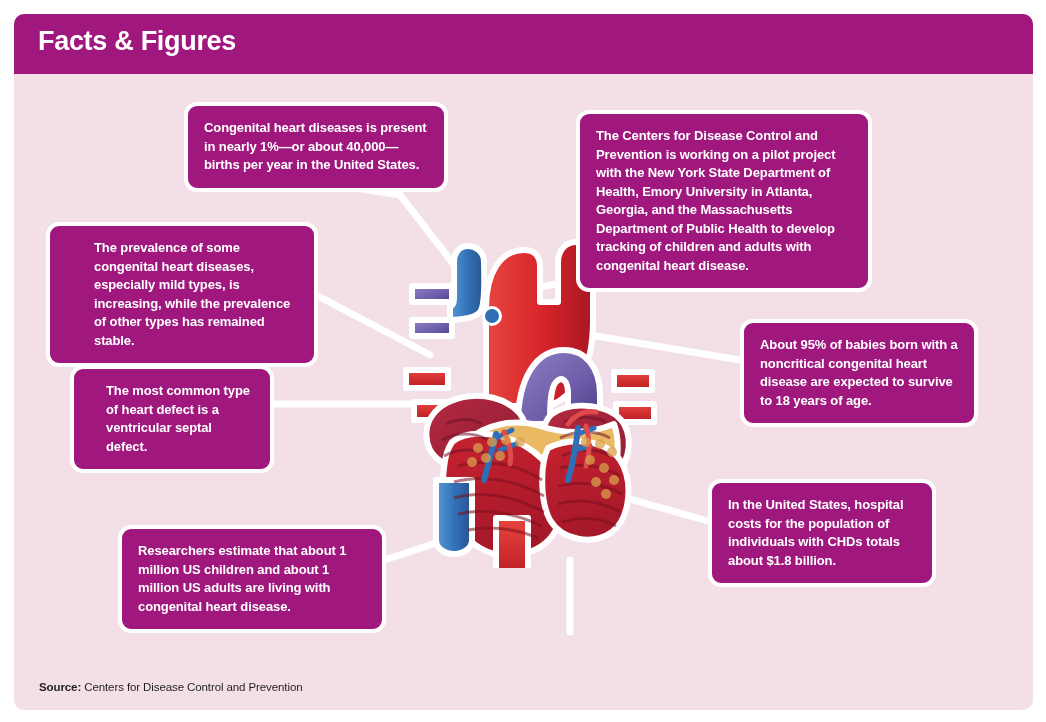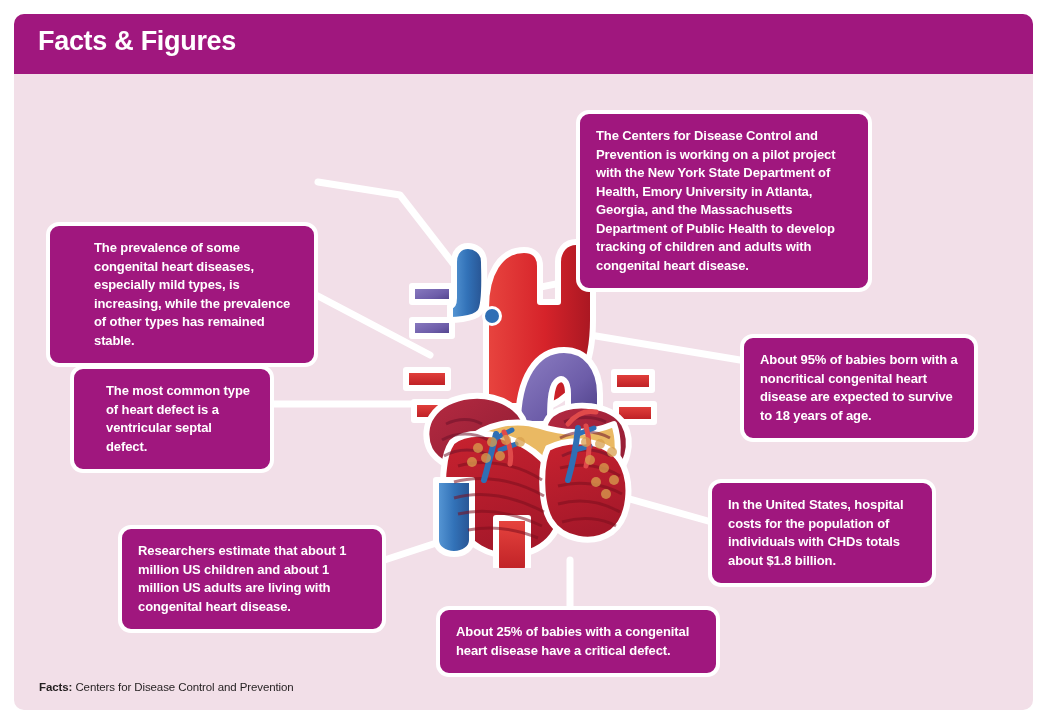--- a/index.html
+++ b/index.html
@@ -75,21 +75,21 @@
     font-size: 13px;
     font-weight: bold;
     line-height: 18.5px;
     padding: 13px 16px 13px 16px;
     letter-spacing: -0.1px;
   }
   .c1 { left: 184px; top: 102px;  width: 264px; }
   .c2 { left: 576px; top: 110px;  width: 296px; }
   .c3 { left: 46px;  top: 222px;  width: 272px; padding-left: 44px; }
   .c4 { left: 70px;  top: 365px;  width: 204px; padding-left: 32px; }
-  .c5 { left: 740px; top: 319px;  width: 238px; margin-top: 15px; }
+  .c5 { left: 740px; top: 319px;  width: 238px; }
   .c6 { left: 708px; top: 479px;  width: 228px; }
   .c7 { left: 86px;  top: 525px;  width: 268px; margin-left: 32px; }
   .c8 { left: 436px; top: 606px;  width: 284px; }
 
   .source {
     position: absolute;
     left: 39px;
     top: 681px;
     font-size: 11.5px;
     color: #231f20;
@@ -240,25 +240,25 @@
         <circle cx="214" cy="252" r="5"></circle>
           <circle cx="196" cy="254" r="5"></circle>
         <circle cx="206" cy="266" r="5"></circle>
       </g>
 
       <circle cx="92" cy="88" r="10" fill="#ffffff"></circle>
       <circle cx="92" cy="88" r="7" fill="#2f6fb5"></circle>
     </svg>
   </div>
 
+  <div class="callout c1">Congenital heart diseases is present in nearly 1%—or about 40,000—births per year in the United States.</div>
   <div class="callout c2">The Centers for Disease Control and Prevention is working on a pilot project with the New York State Department of Health, Emory University in Atlanta, Georgia, and the Massachusetts Department of Public Health to develop tracking of children and adults with congenital heart disease.</div>
   <div class="callout c3">The prevalence of some congenital heart diseases, especially mild types, is increasing, while the prevalence of other types has remained stable.</div>
   <div class="callout c4">The most common type of heart defect is a ventricular septal defect.</div>
   <div class="callout c5">About 95% of babies born with a noncritical congenital heart disease are expected to survive to 18 years of age.</div>
   <div class="callout c6">In the United States, hospital costs for the population of individuals with CHDs totals about $1.8 billion.</div>
   <div class="callout c7">Researchers estimate that about 1 million US children and about 1 million US adults are living with congenital heart disease.</div>
-  <div class="callout c8">About 25% of babies with a congenital heart disease have a critical defect.</div>
 
   <div class="source">
-    <b>Facts:</b><span> Centers for Disease Control and Prevention</span>
+    <b>Source:</b><span> Centers for Disease Control and Prevention</span>
   </div>
 
 </div>
 
 </body></html>

